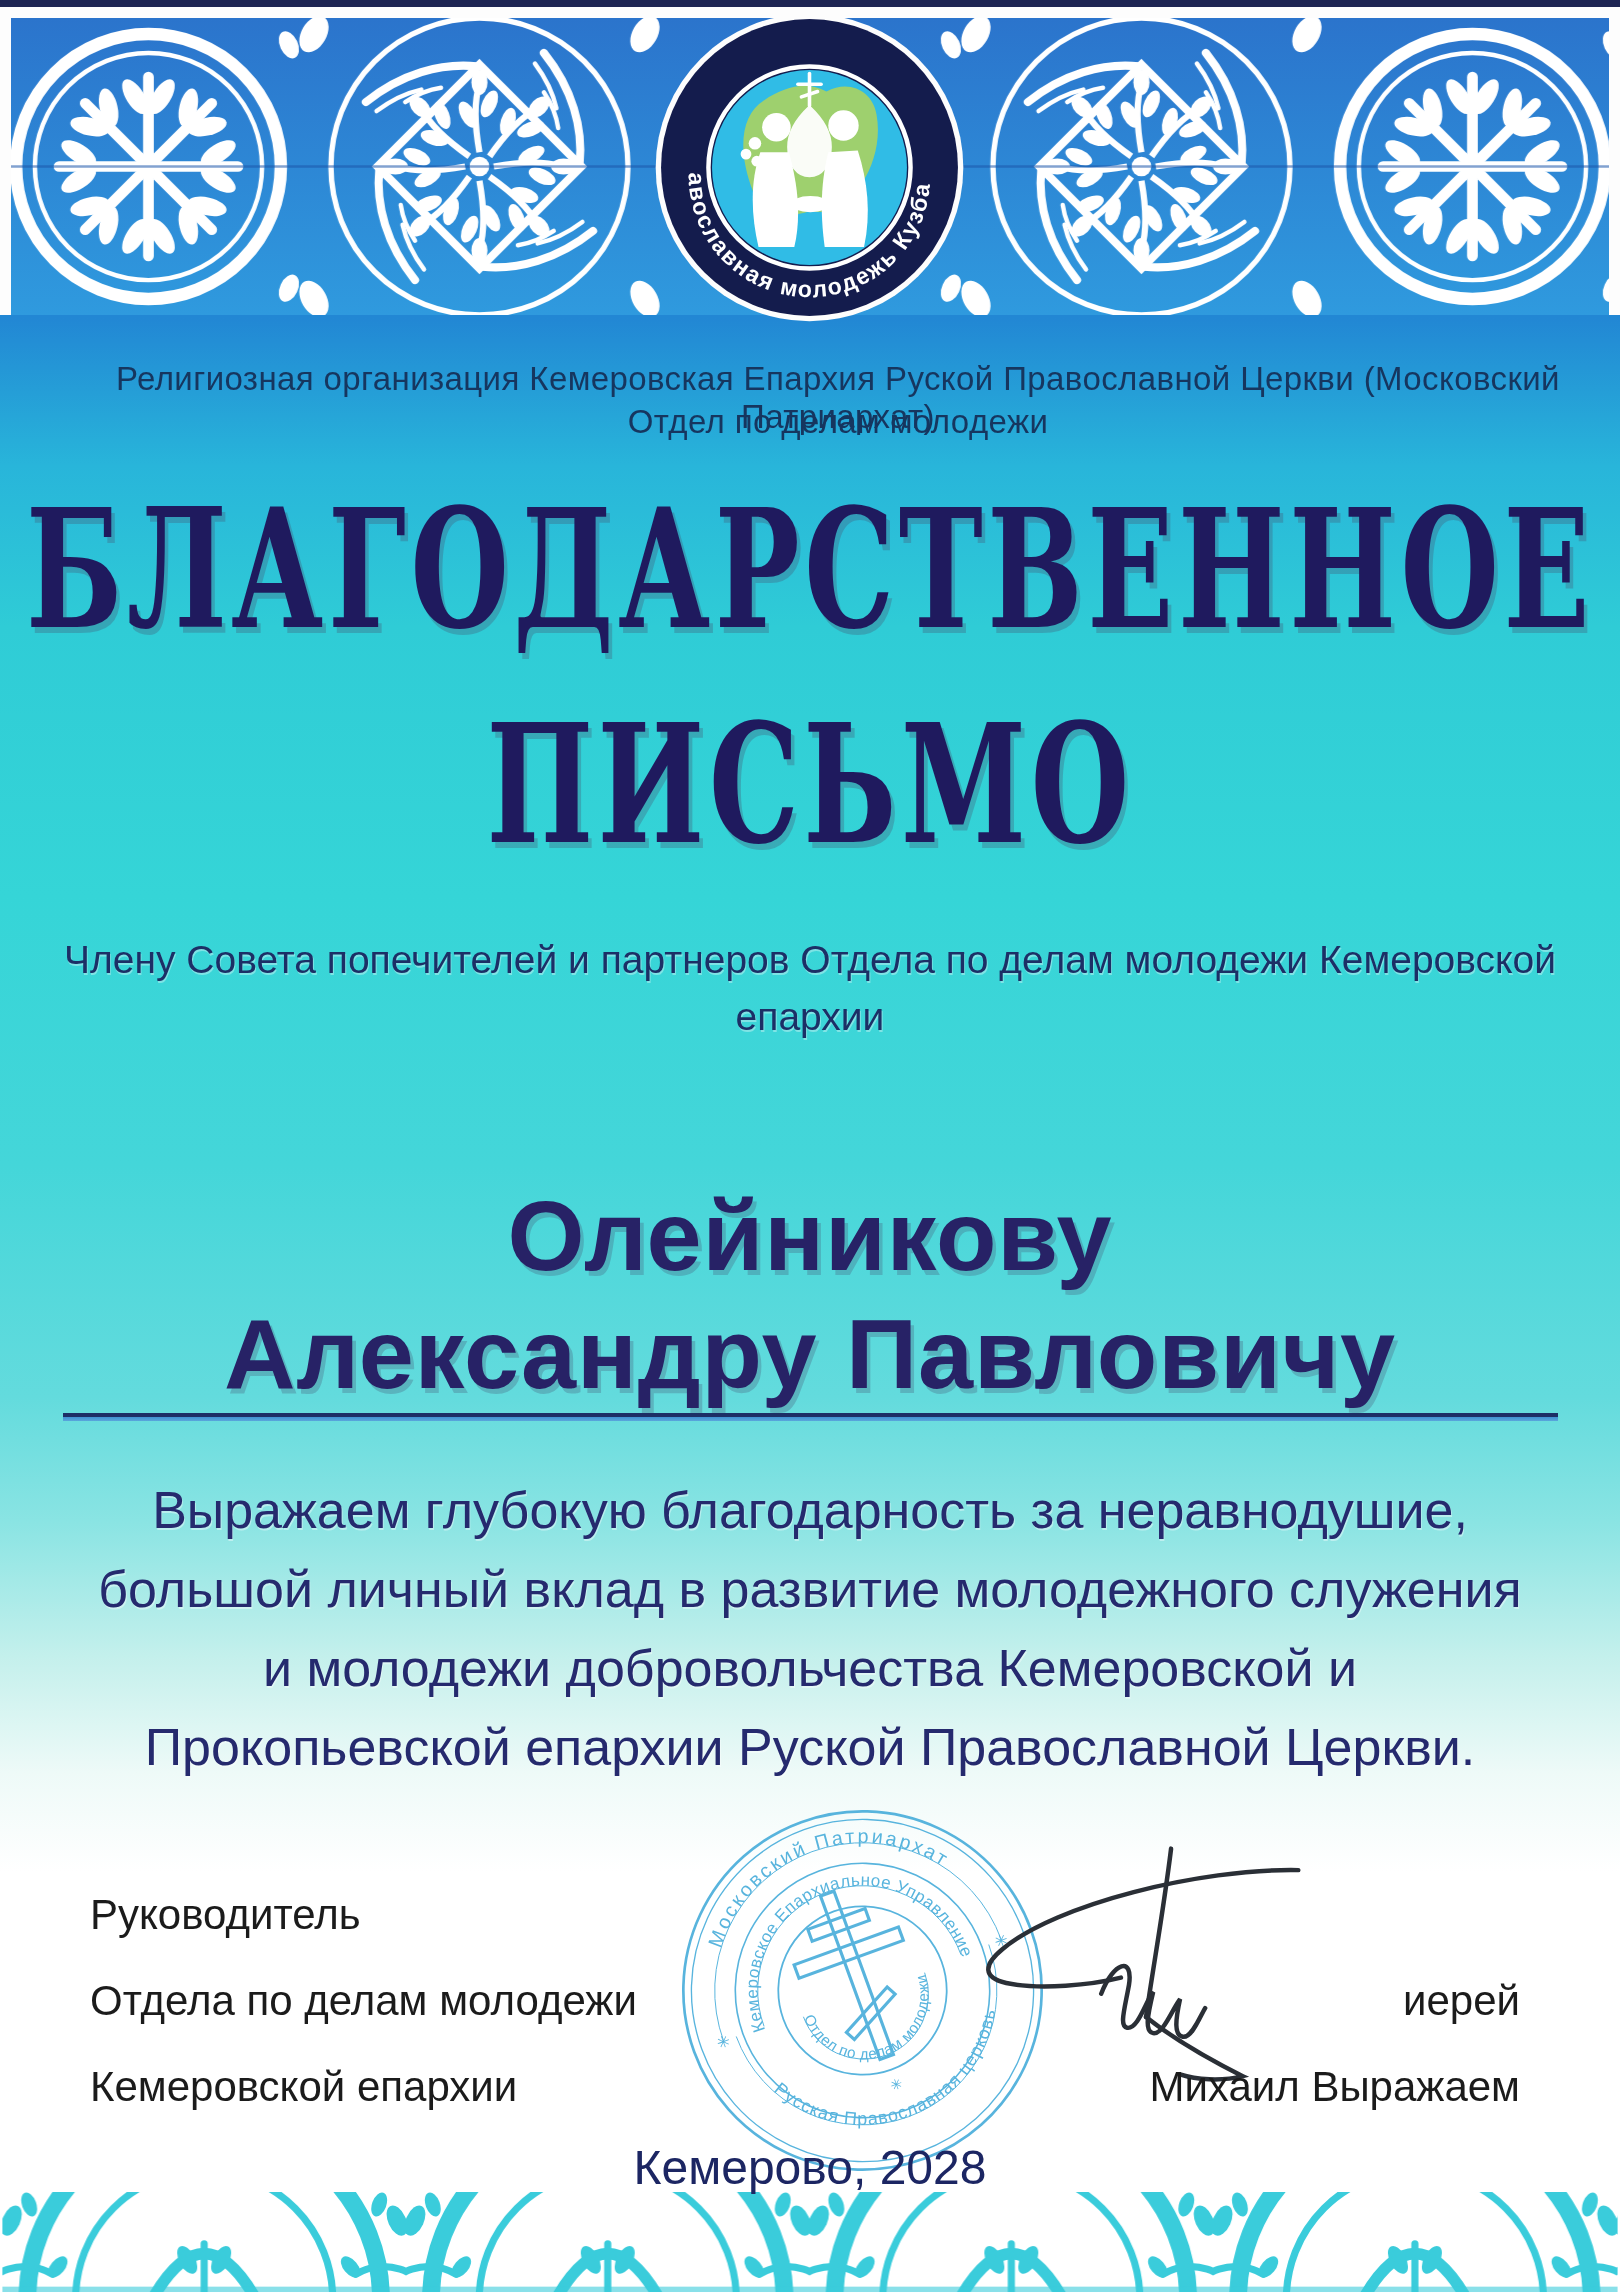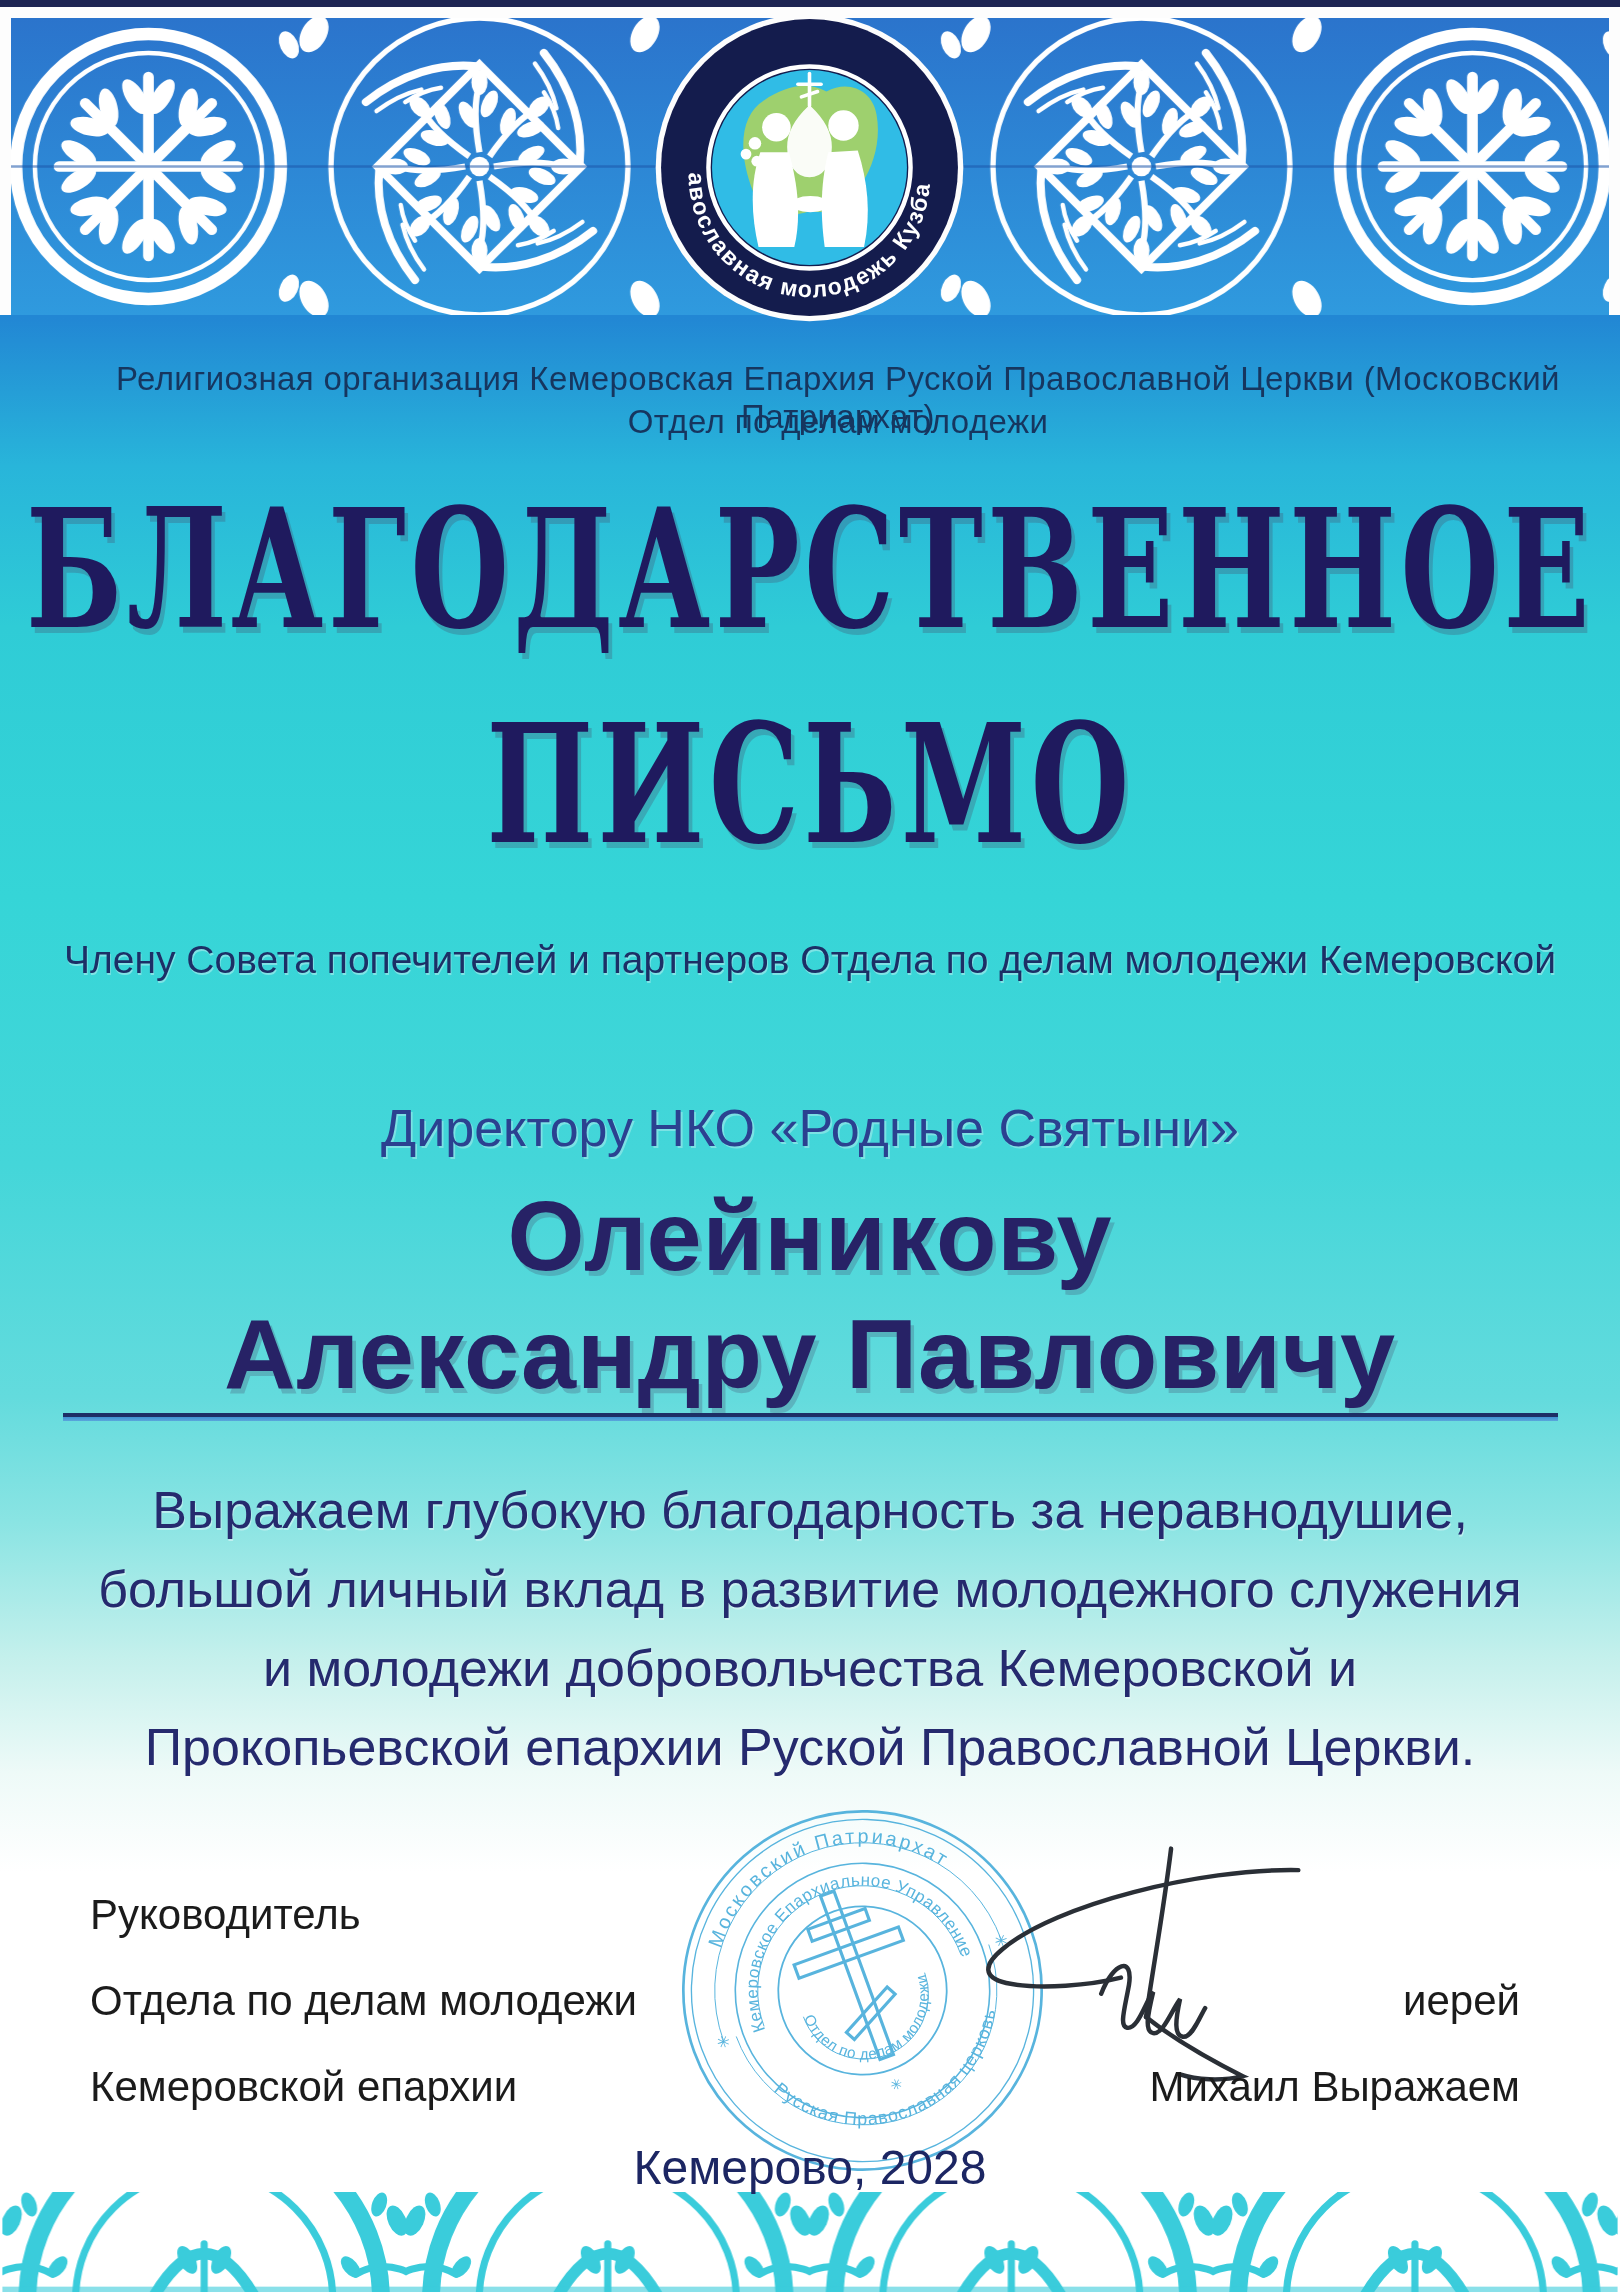--- a/index.html
+++ b/index.html
@@ -153,23 +153,23 @@
   </svg>
 
   <div class="abs ctr org-line" style="top:360px">Религиозная организация  Кемеровская Епархия Руской Православной Церкви  (Московский Патриархат)</div>
   <div class="abs ctr org-line" style="top:403px">Отдел по делам молодежи</div>
 
   <div class="abs ctr title-big" style="top:473px">БЛАГОДАРСТВЕННОЕ</div>
   <div class="abs ctr title-big" style="top:688px">ПИСЬМО</div>
 
   <div class="abs ctr role" style="top:931px">
     <div>Члену Совета попечителей и партнеров Отдела по делам молодежи Кемеровской</div>
+    <div>епархии</div>
   </div>
 
-  <div class="abs ctr position" style="top:1098px">Директору НКО «Родные Святыни»</div>
   <div class="abs ctr big-name" style="top:1297px">Александру Павловичу</div>
   <div class="abs ctr big-name" style="top:1179px">Олейникову</div>
 
   <div class="abs divider"></div>
 
   <div class="abs ctr body-par" style="top:1471px">
     <div>Выражаем глубокую благодарность за неравнодушие,</div>
     <div>большой личный вклад в развитие молодежного служения</div>
     <div>и молодежи добровольчества Кемеровской и</div>
     <div>Прокопьевской епархии  Руской Православной Церкви.</div>

